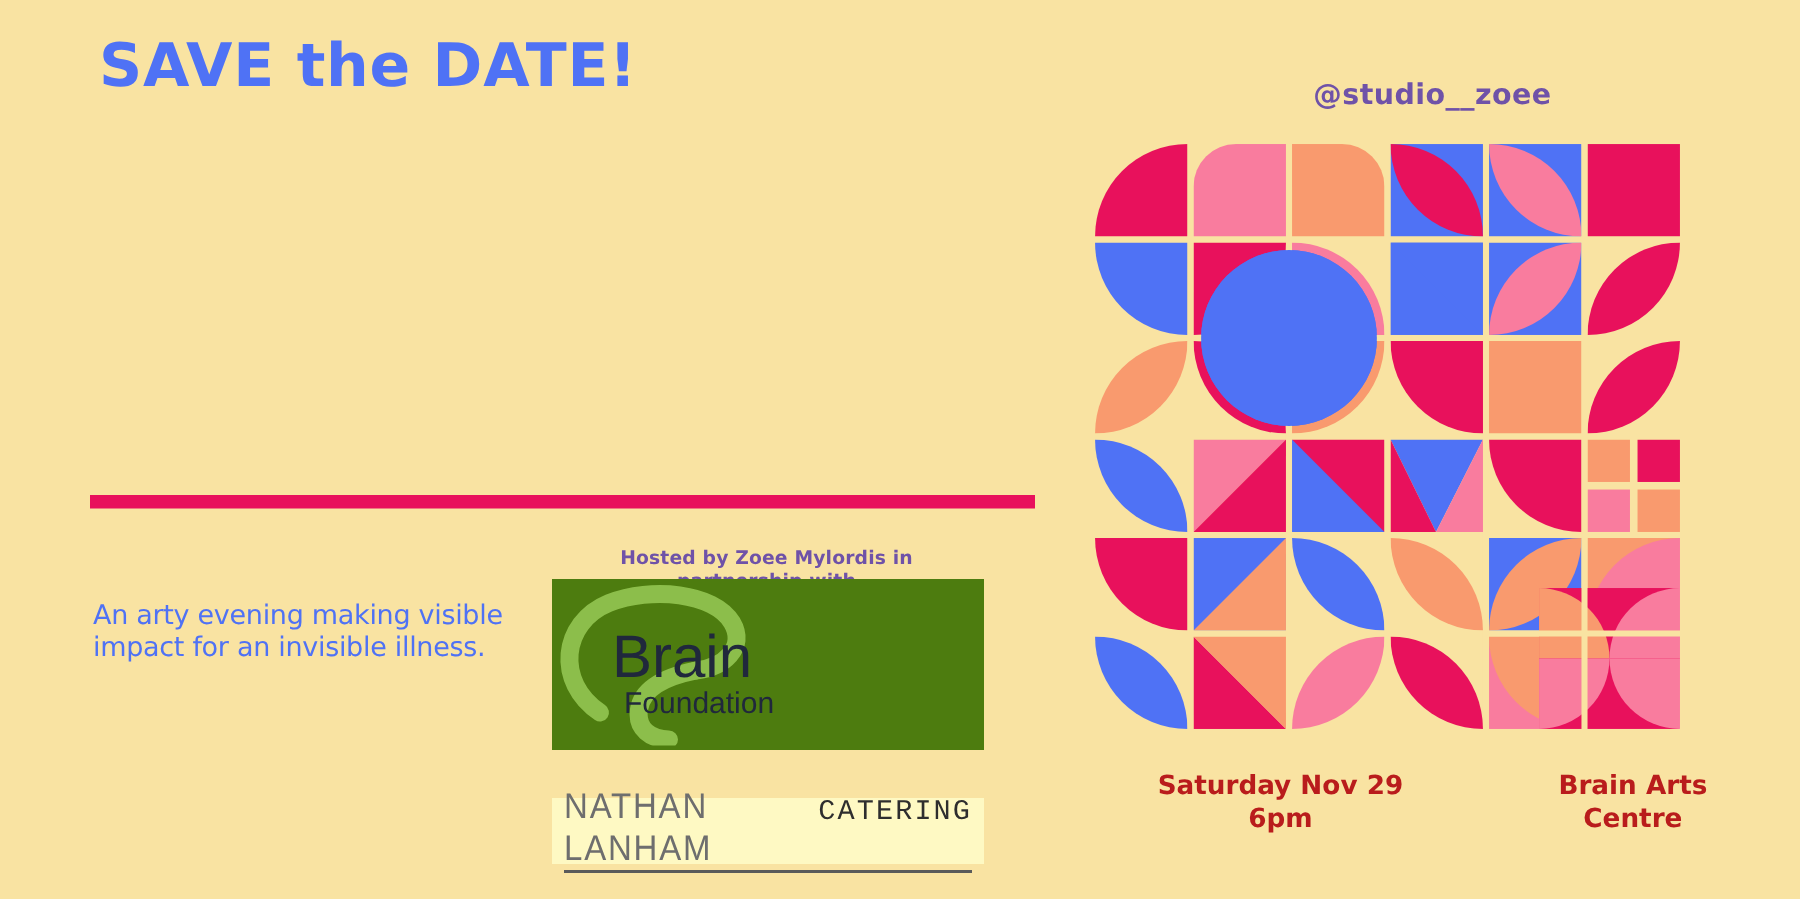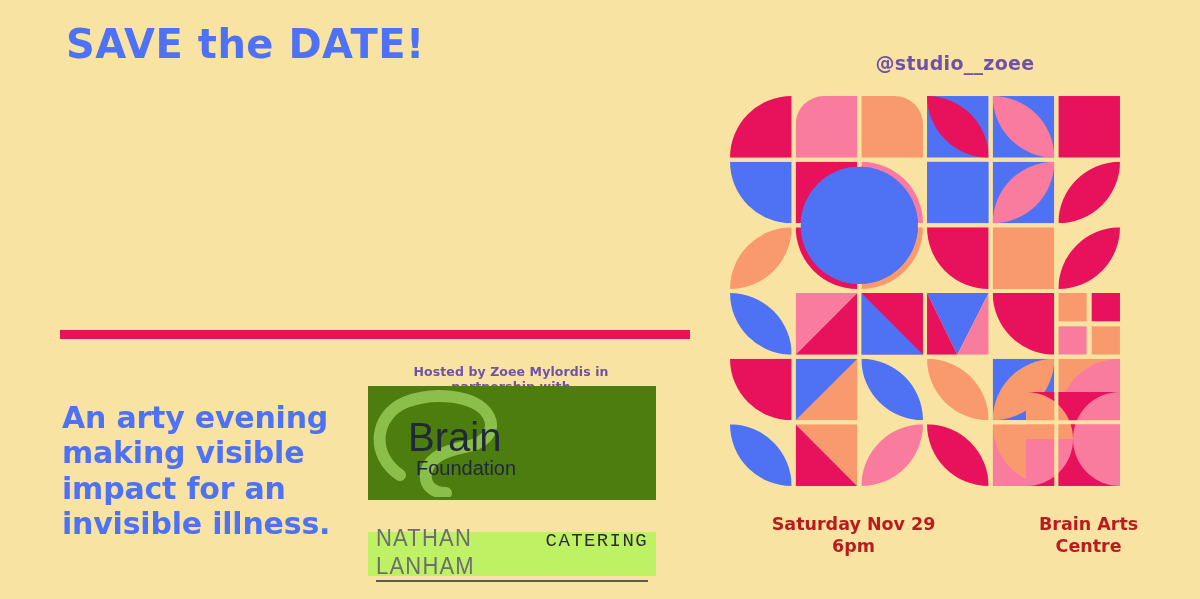--- a/index.html
+++ b/index.html
@@ -36,21 +36,21 @@
     font-family:"DejaVu Sans", sans-serif;
   }
 
   .rule{
     position:absolute;left:60px;top:330px;
     width:630px;height:9px;background:#E8115C;
   }
 
   .blurb{
     position:absolute;left:62px;top:400px;width:290px;
-    font-size:30px;font-weight:bold;color:#4F72F5;
+    font-size:18px;font-weight:normal;color:#4F72F5;
     line-height:1.18;letter-spacing:-0.2px;
     font-family:"DejaVu Sans", sans-serif;
   }
 
   
   .hosted{
     position:absolute;left:371px;top:364px;width:280px;
     text-align:center;
     font-size:12.5px;font-weight:bold;color:#6F52A8;
     letter-spacing:0.1px;
@@ -63,21 +63,21 @@
     display:flex;align-items:center;justify-content:space-between;
     box-sizing:border-box;padding:0 4px;
   }
   .logo-brain,.logo-mha{position:relative;height:108px;}
   .logo-brain{width:146px;}
   .logo-mha{width:140px;}
   .logo-brain svg,.logo-mha svg{display:block;}
 
   .catering-card{
     position:absolute;left:368px;top:532px;
-    width:288px;height:44px;background:#bef264;
+    width:288px;height:44px;background:#fef9c3;
     display:flex;align-items:center;justify-content:center;
   }
   .catering-inner{position:relative;width:272px;}
   .catering-line{
     display:flex;align-items:baseline;justify-content:center;gap:6px;
     padding-bottom:2px;
   }
   .cat-name{
     font-size:22px;color:#6E6E6E;letter-spacing:1.2px;
     font-family:"Liberation Sans", sans-serif;font-weight:400;

